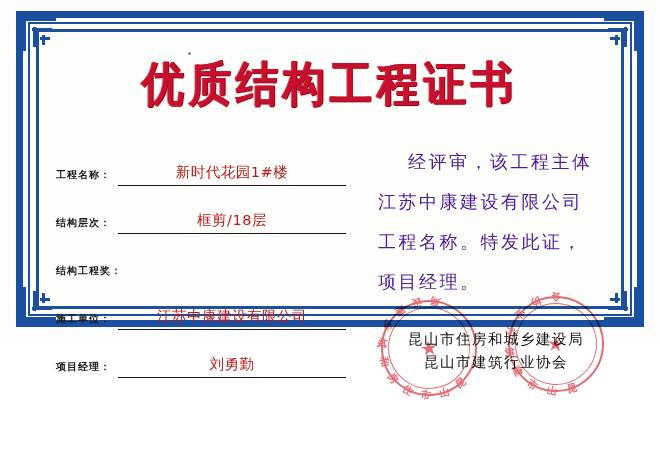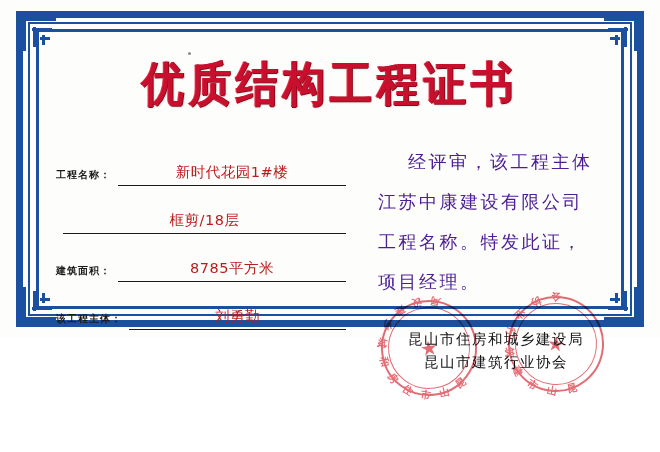--- a/index.html
+++ b/index.html
@@ -261,32 +261,36 @@
   <div class="title">优质结构工程证书</div>
 
   <div class="fields">
     <div class="field-row">
       <div class="field-label">工程名称：</div>
       <div class="field-value-wrap">
         <span class="field-value">新时代花园1#楼</span>
       </div>
     </div>
     <div class="field-row">
+      <div class="field-label">结构层次：</div>
       <div class="field-value-wrap">
         <span class="field-value">框剪/18层</span>
       </div>
     </div>
     <div class="field-row">
-      <div class="field-label">建筑面积：</div>
+      <div class="field-label">结构工程奖：</div>
+    </div>
+    <div class="field-row">
+      <div class="field-label">施工单位：</div>
       <div class="field-value-wrap">
-        <span class="field-value">8785平方米</span>
+        <span class="field-value">江苏中康建设有限公司</span>
       </div>
     </div>
     <div class="field-row">
-      <div class="field-label">该工程主体：</div>
+      <div class="field-label">项目经理：</div>
       <div class="field-value-wrap">
         <span class="field-value">刘勇勤</span>
       </div>
     </div>
   </div>
 
   <div class="citation">
     <p class="indent">经评审，该工程主体</p>
     <p>江苏中康建设有限公司</p>
     <p>工程名称。特发此证，</p>

